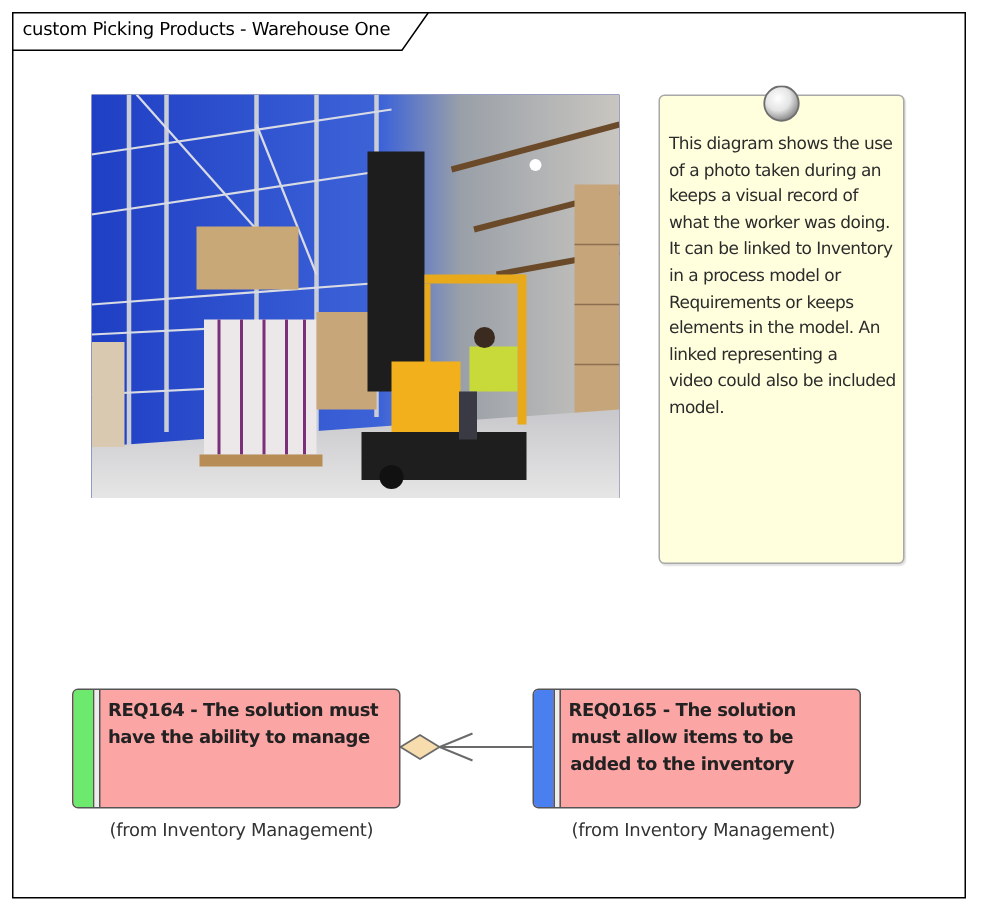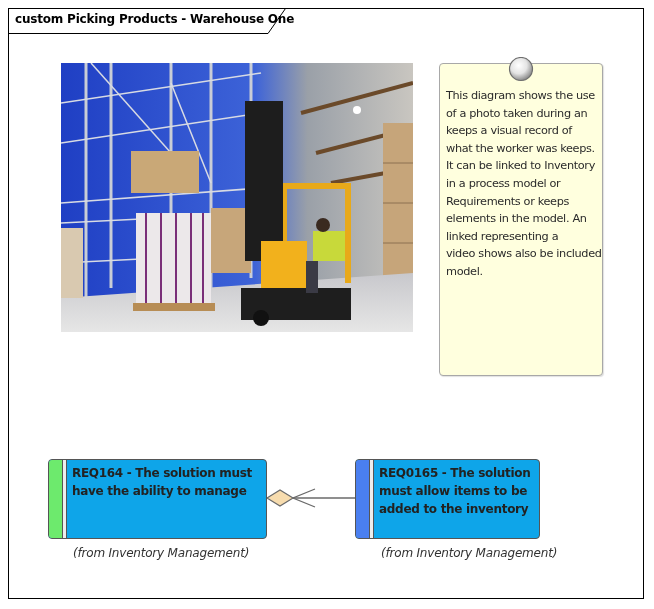--- a/index.html
+++ b/index.html
@@ -1,42 +1,42 @@
 <!DOCTYPE html>
 <html><head>
 <meta charset="utf-8">
 <style>
   html, body { margin: 0; padding: 0; background: #ffffff; }
   body { width: 654px; height: 609px; position: relative; overflow: hidden;
          font-family: "DejaVu Sans", "Liberation Sans", sans-serif; }
   .frame { position: absolute; left: 8px; top: 8px; width: 636px; height: 591px;
            border: 1px solid #000; box-sizing: border-box; }
   .tab-svg { position: absolute; left: 8px; top: 8px; }
-  .tab-title { position: absolute; left: 15px; top: 12px; font-size: 12px; font-weight: bold;
+  .tab-title { position: absolute; left: 15px; top: 12px; font-size: 12px; font-weight: normal;
                color: #000; white-space: nowrap; letter-spacing: -0.2px; }
 
   .photo { position: absolute; left: 61px; top: 63px; width: 352px; height: 269px;
            overflow: hidden; background: #2a3a8a; }
 
   .note { position: absolute; left: 439px; top: 63px; width: 164px; height: 313px;
           background: #ffffde; border: 1px solid #a8a8a8; border-radius: 4px; box-sizing: border-box;
           box-shadow: 1px 1px 1px rgba(0,0,0,0.12); }
   .note-text { position: absolute; left: 446px; top: 87px; width: 156px; font-size: 11.3px;
                line-height: 17.6px; color: #2b2b2b; letter-spacing: -0.35px; }
   .pin { position: absolute; left: 508px; top: 57px; }
 
-  .req { position: absolute; background: #0ea5e9; border: 1.3px solid #555; border-radius: 4px;
+  .req { position: absolute; background: #fca5a5; border: 1.3px solid #555; border-radius: 4px;
          box-sizing: border-box; overflow: hidden; }
   .req .bar { position: absolute; left: 0; top: 0; bottom: 0; width: 13px; }
   .req .sep1 { position: absolute; left: 13px; top: 0; bottom: 0; width: 1px; background: #555; }
   .req .sep2 { position: absolute; left: 17px; top: 0; bottom: 0; width: 1px; background: #555; }
   .req .gap { position: absolute; left: 14px; top: 0; bottom: 0; width: 3px; background: #ededed; }
   .req-text { position: absolute; left: 23px; top: 4px; font-size: 12px; font-weight: bold;
               line-height: 18px; color: #222; letter-spacing: -0.3px; }
-  .from { position: absolute; font-size: 12px; font-style: italic; color: #333; white-space: nowrap;
+  .from { position: absolute; font-size: 12px; color: #333; white-space: nowrap;
           letter-spacing: -0.2px; }
   .connector { position: absolute; left: 0; top: 0; }
 </style>
 </head>
 <body>
 
 <div class="frame"></div>
 <svg class="tab-svg" width="290" height="30">
   <polyline points="0,25.5 260,25.5 277.5,0.5" fill="none" stroke="#000" stroke-width="1"></polyline>
 </svg>
@@ -131,27 +131,27 @@
       <stop offset="0.55" stop-color="#e4e4e4"></stop>
       <stop offset="1" stop-color="#8c8c8c"></stop>
     </radialGradient>
   </defs>
   <circle cx="13" cy="12" r="11.5" fill="url(#pinGrad)" stroke="#6e6e6e" stroke-width="1.2"></circle>
 </svg>
 <div class="note-text">
   <div>This diagram shows the use</div>
   <div>of a photo taken during an</div>
   <div>keeps a visual record of</div>
-  <div>what the worker was keeps.</div>
+  <div>what the worker was doing.</div>
   <div>It can be linked to Inventory</div>
   <div>in a process model or</div>
   <div>Requirements or keeps</div>
   <div>elements in the model. An</div>
   <div>linked representing a</div>
-  <div>video shows also be included</div>
+  <div>video could also be included</div>
   <div>model.</div>
 </div>
 
 <svg class="connector" width="654" height="609">
   <line x1="293" y1="498" x2="355" y2="498" stroke="#6a6a6a" stroke-width="1.3"></line>
   <polyline points="315,489 293,498 315,507" fill="none" stroke="#6a6a6a" stroke-width="1.3"></polyline>
   <polygon points="267,498 280,490 293,498 280,506" fill="#f7dcae" stroke="#6a6a6a" stroke-width="1.2"></polygon>
 </svg>
 
 <div class="req" style="left:48px; top:459px; width:219px; height:80px;">
@@ -159,21 +159,21 @@
   <div class="sep1"></div>
   <div class="gap"></div>
   <div class="sep2"></div>
   <div class="req-text">
     <div>REQ164 - The solution must</div>
     <div>have the ability to manage</div>
   </div>
 </div>
 <div class="from" style="left:73px; top:546px;">(from Inventory Management)</div>
 
-<div class="req" style="left:355px; top:459px; width:185px; height:80px;">
+<div class="req" style="left:355px; top:459px; width:219px; height:80px;text-align:center;">
   <div class="bar" style="background:#4a7ff0;"></div>
   <div class="sep1"></div>
   <div class="gap"></div>
   <div class="sep2"></div>
   <div class="req-text">
     <div>REQ0165 - The solution</div>
     <div>must allow items to be</div>
     <div>added to the inventory</div>
   </div>
 </div>

